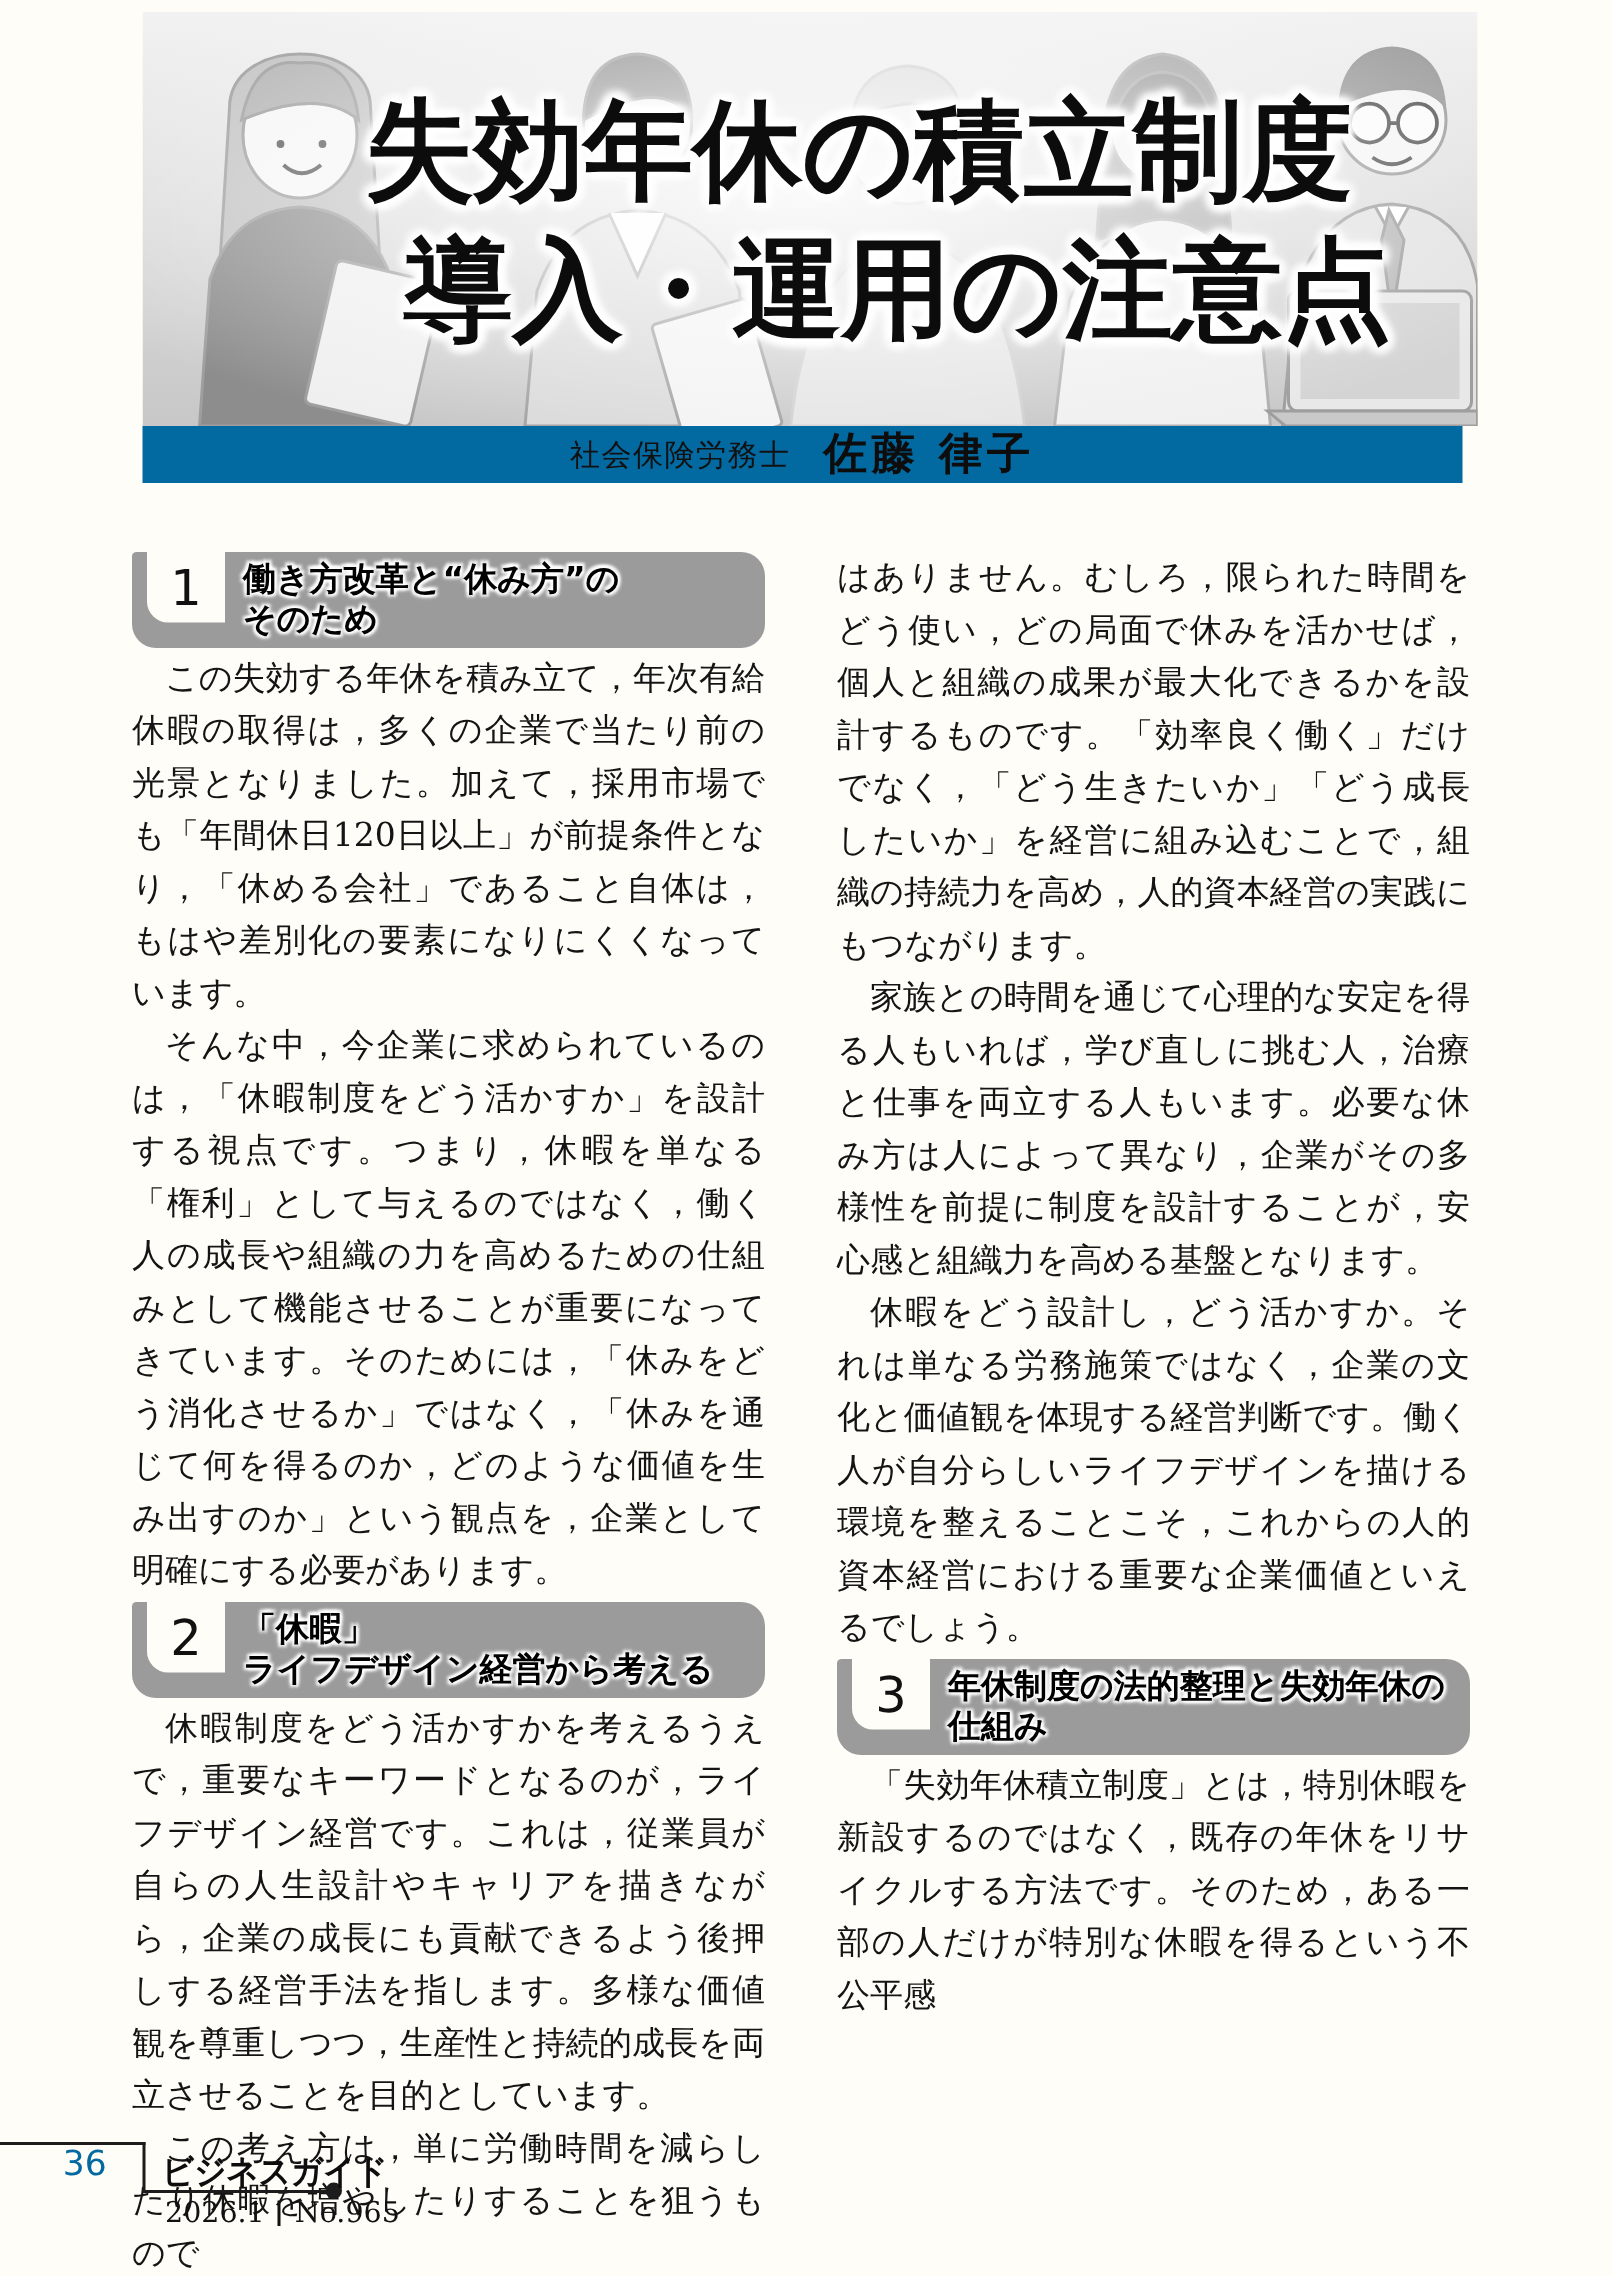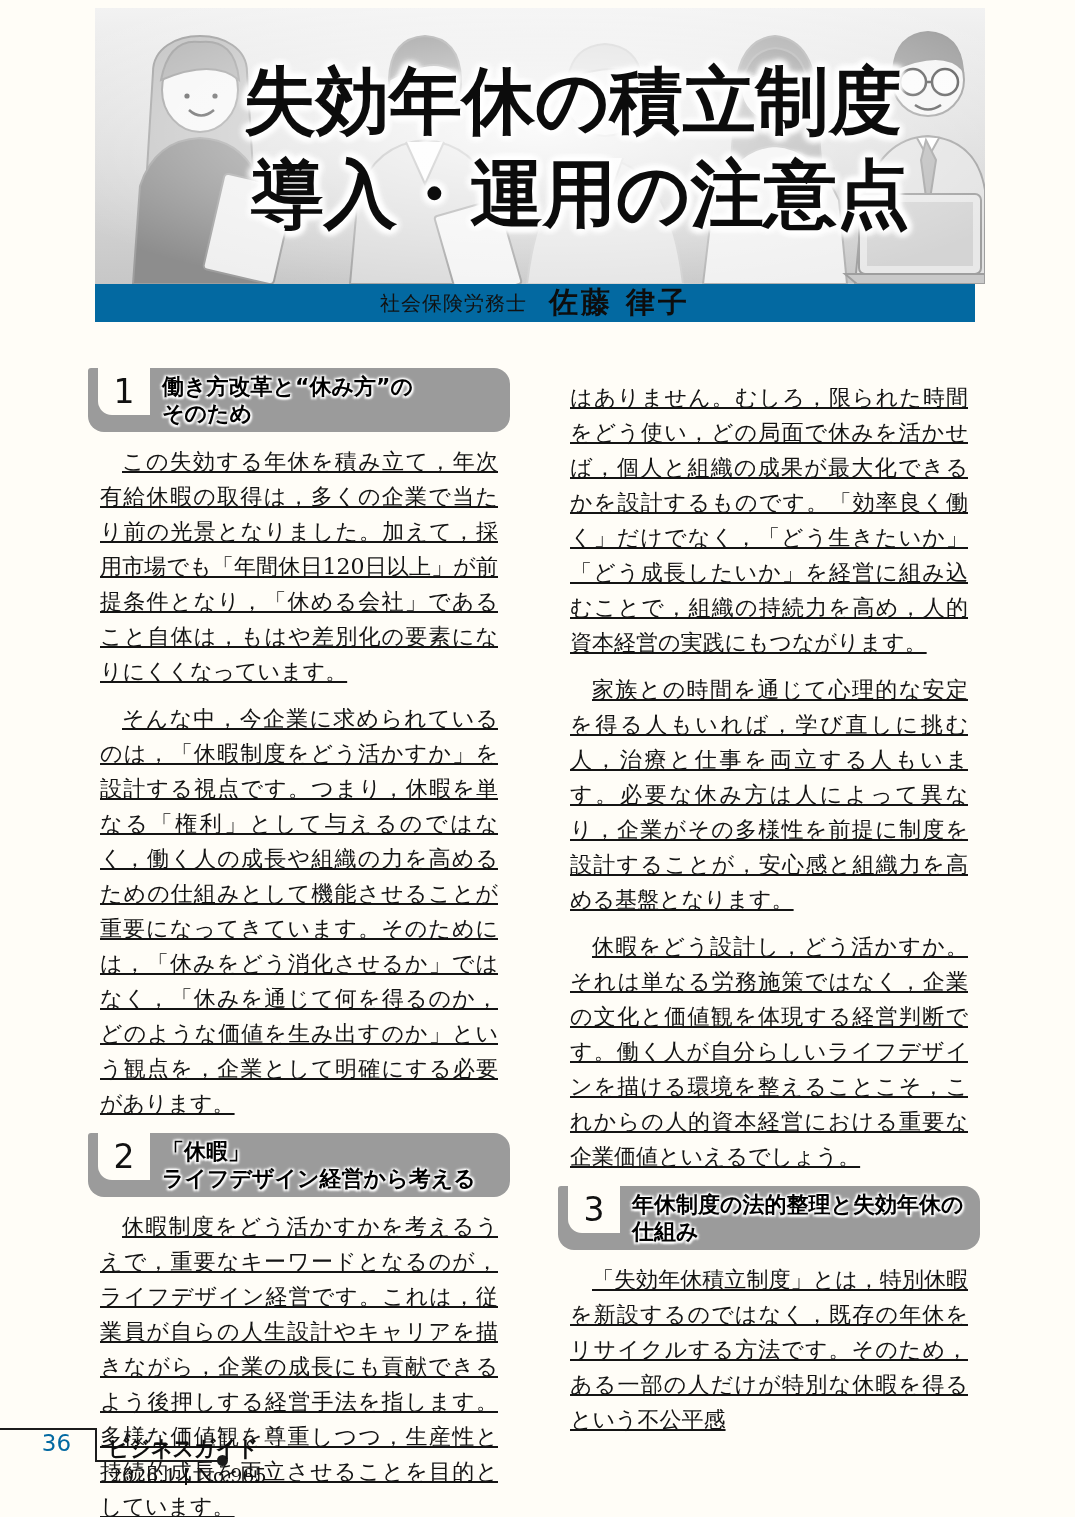--- a/index.html
+++ b/index.html
@@ -24,41 +24,40 @@
   }
   .article-title .t-line {
     font-size: 73px; line-height: 93px; font-weight: 700;
     color: #0c0c0c; white-space: nowrap; letter-spacing: 0px;
     text-shadow:
       0 0 5px #fff, 0 0 9px #fff, 0 0 14px #fff,
       3px 3px 6px #fff, -3px -3px 6px #fff,
       3px -3px 6px #fff, -3px 3px 6px #fff,
       0 4px 6px #fff, 0 -4px 6px #fff, 4px 0 6px #fff, -4px 0 6px #fff;
   }
-  .article-title .t-line2 { margin-left: 8px; text-align: right; }
+  .article-title .t-line2 { margin-left: 26px; text-align: right; }
 
   
   .byline-bar {
     position: absolute; left: 95px; top: 284px;
     width: 880px; height: 38px;
     background: #0369a1;
     display: flex; align-items: center; justify-content: center;
   }
   .byline-role { font-size: 20px; color: #111; letter-spacing: 1px; }
   .byline-author { font-size: 29px; font-weight: bold; color: #0d0d0d; margin-left: 22px; letter-spacing: 3px; text-align: right; }
 
   
   .col { position: absolute; top: 368px; width: 422px; }
   .col-left  { left: 88px; }
   .col-right { left: 558px; }
   .body-p {
-    margin: 12px; font-size: 22px; line-height: 35px;
+    margin: 0; font-size: 22px; line-height: 35px;
     text-align: justify; text-justify: inter-ideograph;
     color: #141414;
-    text-decoration: underline;
   }
   .body-p.indent { text-indent: 1em; }
 
   
   .section-header {
     position: relative; height: 64px; margin: 3px 0 3px 0;
     background: #9b9b9b;
     border-radius: 3px 16px 16px 16px;
   }
   .col .section-header:first-child { margin-top: 0; }

